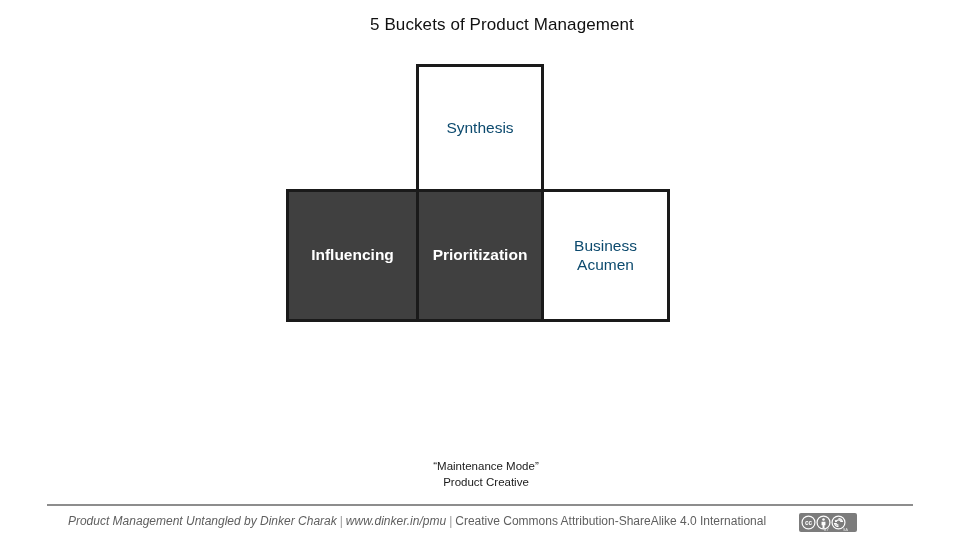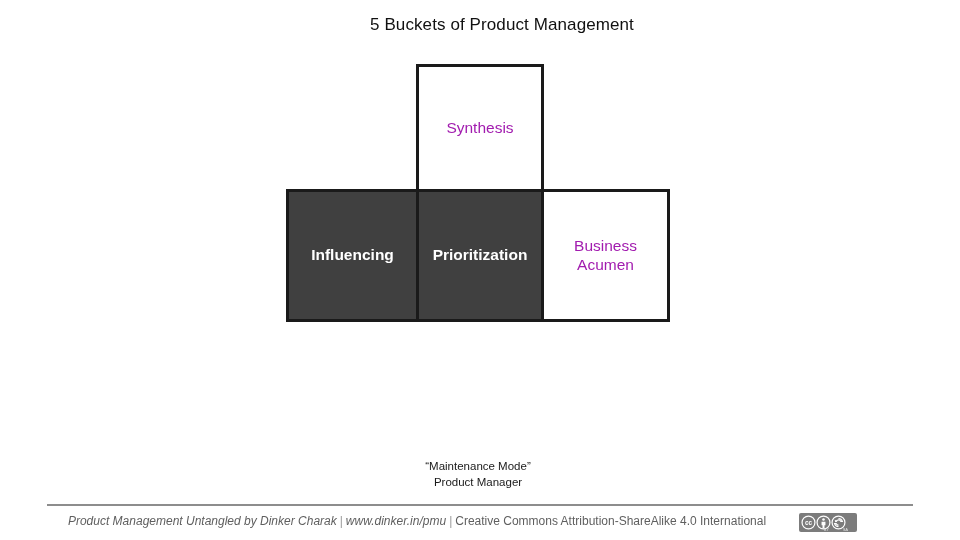--- a/index.html
+++ b/index.html
@@ -41,21 +41,21 @@
     box-sizing: border-box;
     border: 3px solid #1a1a1a;
     display: flex;
     align-items: center;
     justify-content: center;
     text-align: center;
     line-height: 1.22;
   }
   .cell.white {
     background: #ffffff;
-    color: #a21caf;
+    color: #0c4a6e;
     font-size: 15.5px;
     font-weight: 400;
   }
   .cell.pink {
     background: #404040;
     color: #ffffff;
     font-size: 15.5px;
     font-weight: bold;
   }
   .cell-synthesis      { left: 130px; top: 0px;   width: 128px; height: 128px; }
@@ -69,21 +69,21 @@
   .cell-business       { z-index: 1; }
   .cell-domain         { z-index: 2; }
   .cell-influencing    { z-index: 3; }
   .cell-prioritization { z-index: 4; }
 
   .cell-label { display: block; }
 
   
   .caption {
     position: absolute;
-    left: 286px;
+    left: 294px;
     top: 459px;
     width: 384px;
     text-align: center;
     font-size: 11.5px;
     color: #1a1a1a;
     line-height: 1.35;
   }
   .caption span { display: block; }
 
   
@@ -170,21 +170,21 @@
     <span>
       <span class="cell-label">Business</span>
       <span class="cell-label">Acumen</span>
     </span>
   </div>
 
 </div>
 
 <div class="caption">
   <span>“Maintenance Mode”</span>
-  <span>Product Manager</span>
+  <span>Product Creative</span>
 </div>
 
 <div class="footer-rule"></div>
 
 <div class="footer-text">
   <span class="ital">Product Management Untangled by Dinker Charak</span><span class="sep">|</span><span class="ital">www.dinker.in/pmu</span><span class="sep">|</span><span>Creative Commons Attribution-ShareAlike 4.0 International</span>
 </div>
 
 <div class="cc-badge">
   <span class="glyph">

